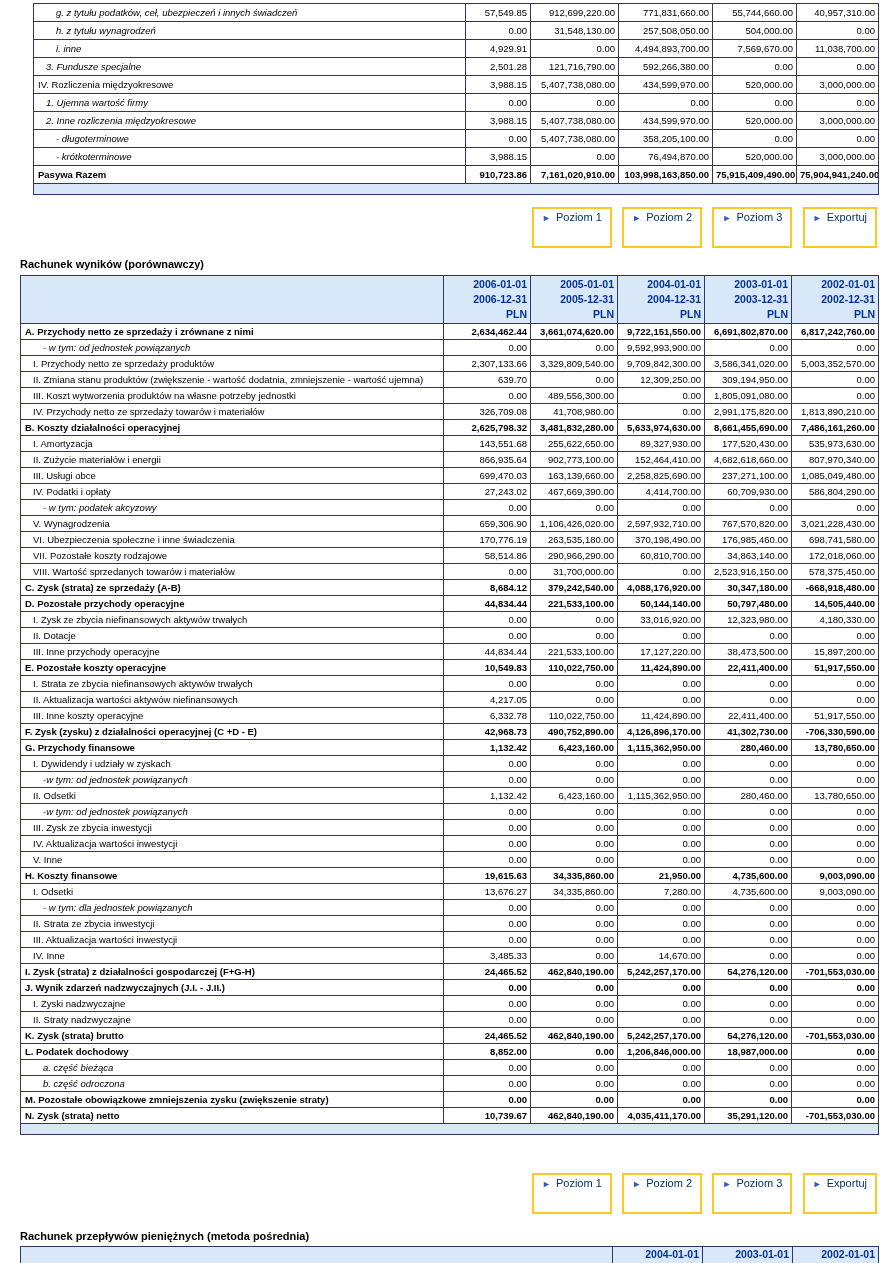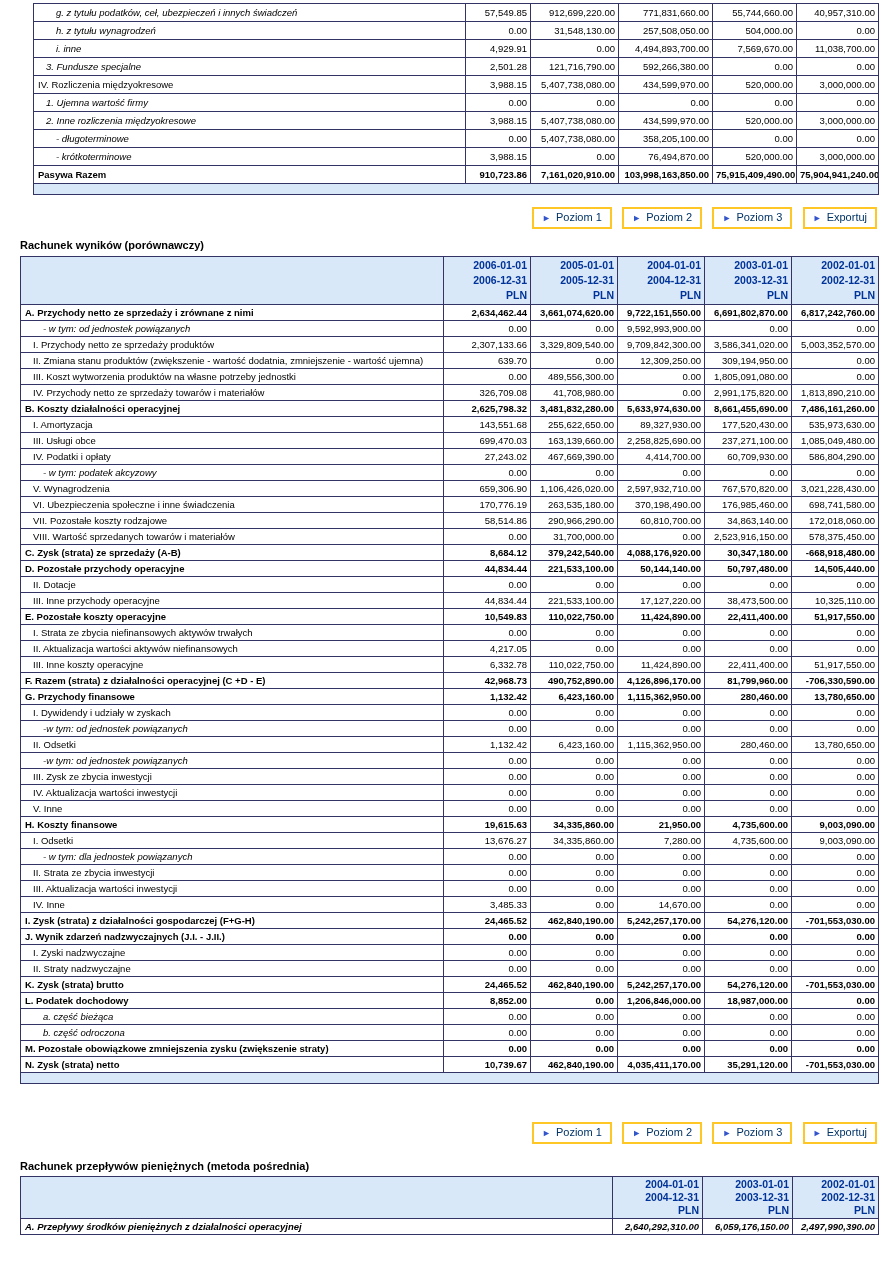--- a/index.html
+++ b/index.html
@@ -43,21 +43,21 @@
   .title-1{margin-top:10px;}
   .title-2{margin-top:16px;}
 
   
   .button-bar{text-align:right;padding-right:16px;}
   .bar-1{margin-top:12px;}
   .bar-2{margin-top:38px;}
   .gold-btn{
     background:#fff;border:2px solid #FFC726;color:#003366;
     font-family:"Liberation Sans",sans-serif;font-size:11px;
-    padding:2px 8px 2px 8px;margin-left:6px;cursor:pointer;line-height:13px;
+    padding:2px 8px 21px 8px;margin-left:6px;cursor:pointer;line-height:13px;
   }
   .gold-btn .arrow{color:#3355CC;margin-right:5px;font-size:9px;}
 </style>
 </head>
 <body>
 
 <div class="page">
 
   <table class="fin-table t-balance">
     <colgroup>
@@ -262,20 +262,28 @@
         </tr>
         <tr class="s-n">
           <td class="lbl ind-1">I. Amortyzacja</td>
           <td class="val">143,551.68</td>
           <td class="val">255,622,650.00</td>
           <td class="val">89,327,930.00</td>
           <td class="val">177,520,430.00</td>
           <td class="val">535,973,630.00</td>
         </tr>
         <tr class="s-n">
+          <td class="lbl ind-1">II. Zużycie materiałów i energii</td>
+          <td class="val">866,935.64</td>
+          <td class="val">902,773,100.00</td>
+          <td class="val">152,464,410.00</td>
+          <td class="val">4,682,618,660.00</td>
+          <td class="val">807,970,340.00</td>
+        </tr>
+        <tr class="s-n">
           <td class="lbl ind-1">III. Usługi obce</td>
           <td class="val">699,470.03</td>
           <td class="val">163,139,660.00</td>
           <td class="val">2,258,825,690.00</td>
           <td class="val">237,271,100.00</td>
           <td class="val">1,085,049,480.00</td>
         </tr>
         <tr class="s-n">
           <td class="lbl ind-1">IV. Podatki i opłaty</td>
           <td class="val">27,243.02</td>
@@ -334,34 +342,42 @@
         </tr>
         <tr class="s-b">
           <td class="lbl ind-0">D. Pozostałe przychody operacyjne</td>
           <td class="val">44,834.44</td>
           <td class="val">221,533,100.00</td>
           <td class="val">50,144,140.00</td>
           <td class="val">50,797,480.00</td>
           <td class="val">14,505,440.00</td>
         </tr>
         <tr class="s-n">
+          <td class="lbl ind-1">I. Zysk ze zbycia niefinansowych aktywów trwałych</td>
+          <td class="val">0.00</td>
+          <td class="val">0.00</td>
+          <td class="val">33,016,920.00</td>
+          <td class="val">12,323,980.00</td>
+          <td class="val">4,180,330.00</td>
+        </tr>
+        <tr class="s-n">
           <td class="lbl ind-1">II. Dotacje</td>
           <td class="val">0.00</td>
           <td class="val">0.00</td>
           <td class="val">0.00</td>
           <td class="val">0.00</td>
           <td class="val">0.00</td>
         </tr>
         <tr class="s-n">
           <td class="lbl ind-1">III. Inne przychody operacyjne</td>
           <td class="val">44,834.44</td>
           <td class="val">221,533,100.00</td>
           <td class="val">17,127,220.00</td>
           <td class="val">38,473,500.00</td>
-          <td class="val">10,325,110.00</td>
+          <td class="val">15,897,200.00</td>
         </tr>
         <tr class="s-b">
           <td class="lbl ind-0">E. Pozostałe koszty operacyjne</td>
           <td class="val">10,549.83</td>
           <td class="val">110,022,750.00</td>
           <td class="val">11,424,890.00</td>
           <td class="val">22,411,400.00</td>
           <td class="val">51,917,550.00</td>
         </tr>
         <tr class="s-n">
@@ -382,25 +398,25 @@
         </tr>
         <tr class="s-n">
           <td class="lbl ind-1">III. Inne koszty operacyjne</td>
           <td class="val">6,332.78</td>
           <td class="val">110,022,750.00</td>
           <td class="val">11,424,890.00</td>
           <td class="val">22,411,400.00</td>
           <td class="val">51,917,550.00</td>
         </tr>
         <tr class="s-b">
-          <td class="lbl ind-0">F. Razem (strata) z działalności operacyjnej (C +D - E)</td>
+          <td class="lbl ind-0">F. Zysk (zysku) z działalności operacyjnej (C +D - E)</td>
           <td class="val">42,968.73</td>
           <td class="val">490,752,890.00</td>
           <td class="val">4,126,896,170.00</td>
-          <td class="val">81,799,960.00</td>
+          <td class="val">41,302,730.00</td>
           <td class="val">-706,330,590.00</td>
         </tr>
         <tr class="s-b">
           <td class="lbl ind-0">G. Przychody finansowe</td>
           <td class="val">1,132.42</td>
           <td class="val">6,423,160.00</td>
           <td class="val">1,115,362,950.00</td>
           <td class="val">280,460.00</td>
           <td class="val">13,780,650.00</td>
         </tr>

